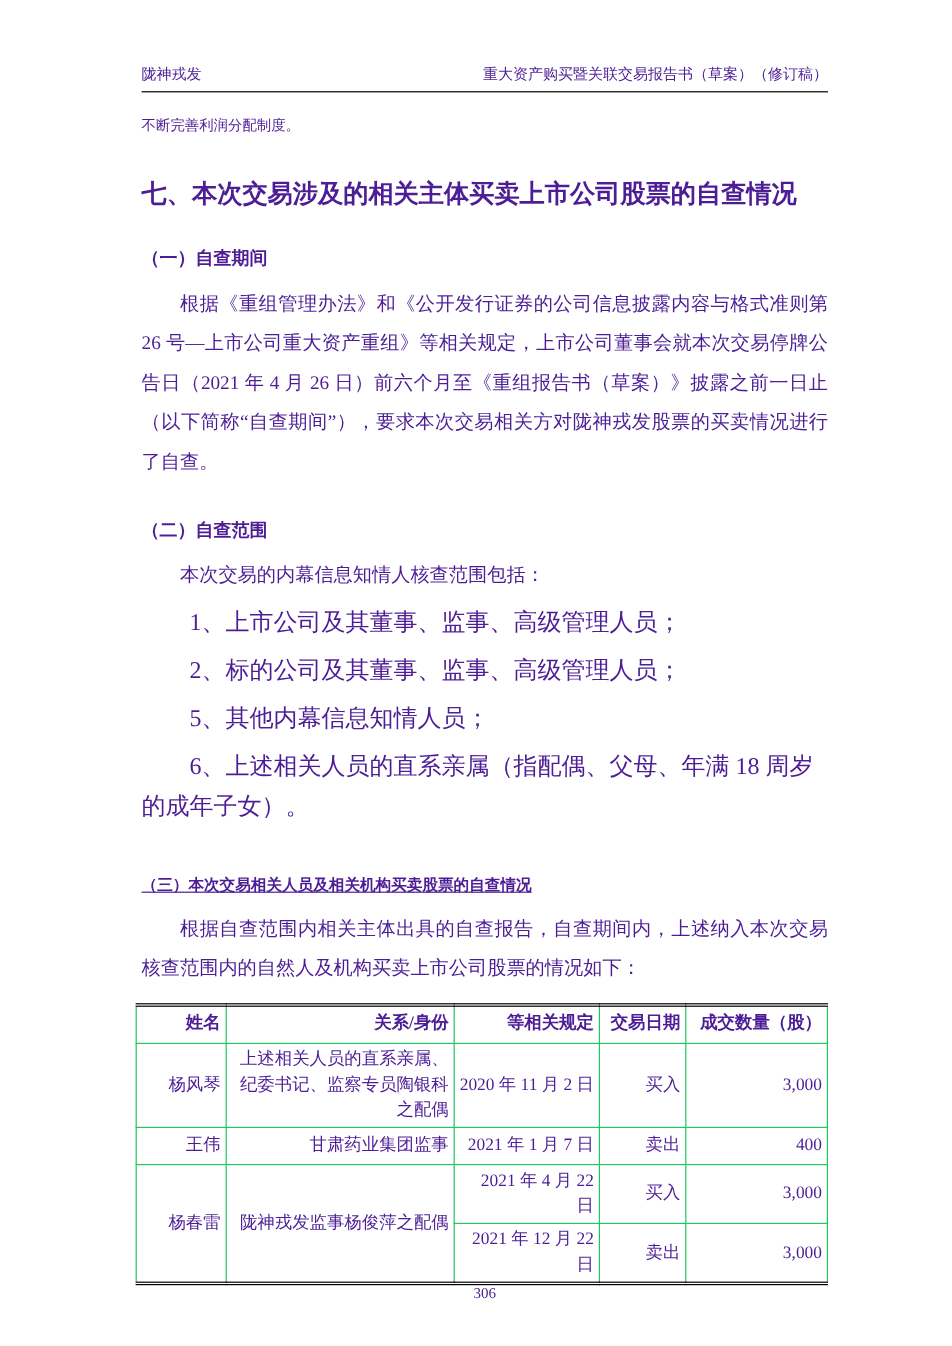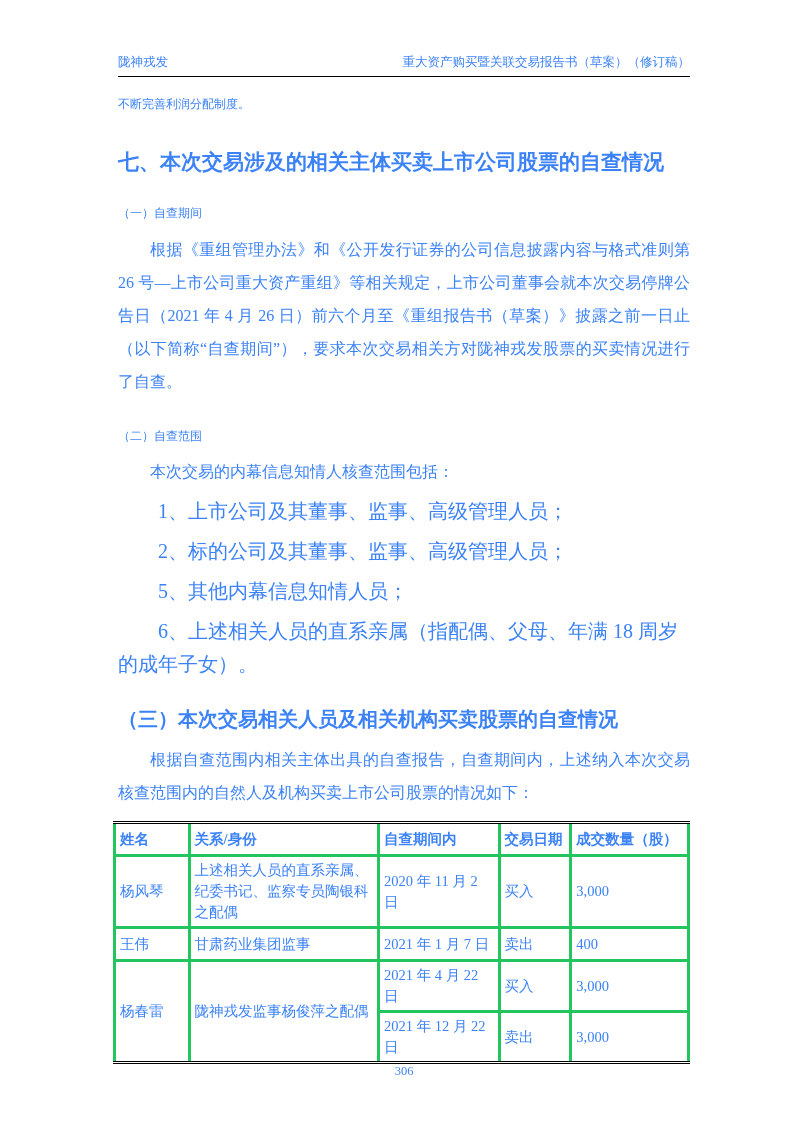--- a/index.html
+++ b/index.html
@@ -6,21 +6,21 @@
     margin: 0;
     padding: 0;
     background: #ffffff;
   }
   .page {
     position: relative;
     width: 793px;
     height: 1122px;
     margin: 0 auto;
     background: #ffffff;
-    color: #3b82f6;
+    color: #4c1d95;
     font-family: "Liberation Serif", "DejaVu Serif", serif;
     box-sizing: border-box;
     padding: 54px 103px 0 118px;
     display: flex;
     flex-direction: column;
     overflow: hidden;
   }
   .doc-header {
     display: flex;
     justify-content: space-between;
@@ -36,31 +36,32 @@
   }
   .h1-title {
     font-family: "Liberation Sans", "DejaVu Sans", sans-serif;
     font-weight: bold;
     font-size: 21px;
     margin-top: 36px;
     line-height: 1.25;
   }
   .h2-title {
     font-family: "Liberation Sans", "DejaVu Sans", sans-serif;
-    font-weight: normal;
-    font-size: 12px;
+    font-weight: bold;
+    font-size: 15px;
     margin-top: 31px;
     line-height: 1.3;
   }
   .h3-title {
     font-family: "Liberation Serif", "DejaVu Serif", serif;
     font-weight: bold;
-    font-size: 20px;
-    margin-top: 25px;
+    font-size: 13px;
+    margin-top: 41px;
     line-height: 1.3;
+    text-decoration: underline;
   }
   .body-para {
     font-size: 16px;
     line-height: 33px;
     text-align: justify;
     text-indent: 2em;
     margin-top: 11px;
   }
   .list-item {
     font-size: 20px;
@@ -72,22 +73,22 @@
   .trade-table {
     border-collapse: collapse;
     width: calc(100% + 5px);
     margin-left: -5px;
     margin-top: 12px;
     border-top: 3px double #000;
     border-bottom: 3px double #000;
     font-size: 14.5px;
   }
   .trade-table th, .trade-table td {
-    border: 3px solid #22c55e;
-    text-align: left;
+    border: 1px solid #22c55e;
+    text-align: right;
     vertical-align: middle;
     padding: 3px 4px;
     line-height: 1.45;
   }
   .trade-table thead th {
     font-weight: bold;
     height: 24px;
   }
   .trade-table td { height: 24px; }
   .trade-table .col-name     { width: 13%; }
@@ -130,21 +131,21 @@
   </div>
 
   <div class="h3-title">（三）本次交易相关人员及相关机构买卖股票的自查情况</div>
   <div class="body-para">根据自查范围内相关主体出具的自查报告，自查期间内，上述纳入本次交易核查范围内的自然人及机构买卖上市公司股票的情况如下：</div>
 
   <table class="trade-table">
     <thead>
       <tr>
         <th class="col-name">姓名</th>
         <th class="col-relation">关系/身份</th>
-        <th class="col-date">自查期间内</th>
+        <th class="col-date">等相关规定</th>
         <th class="col-dir">交易日期</th>
         <th class="col-vol">成交数量（股）</th>
       </tr>
     </thead>
     <tbody>
       <tr>
         <td>杨风琴</td>
         <td>上述相关人员的直系亲属、纪委书记、监察专员陶银科之配偶</td>
         <td>2020 年 11 月 2 日</td>
         <td>买入</td>

